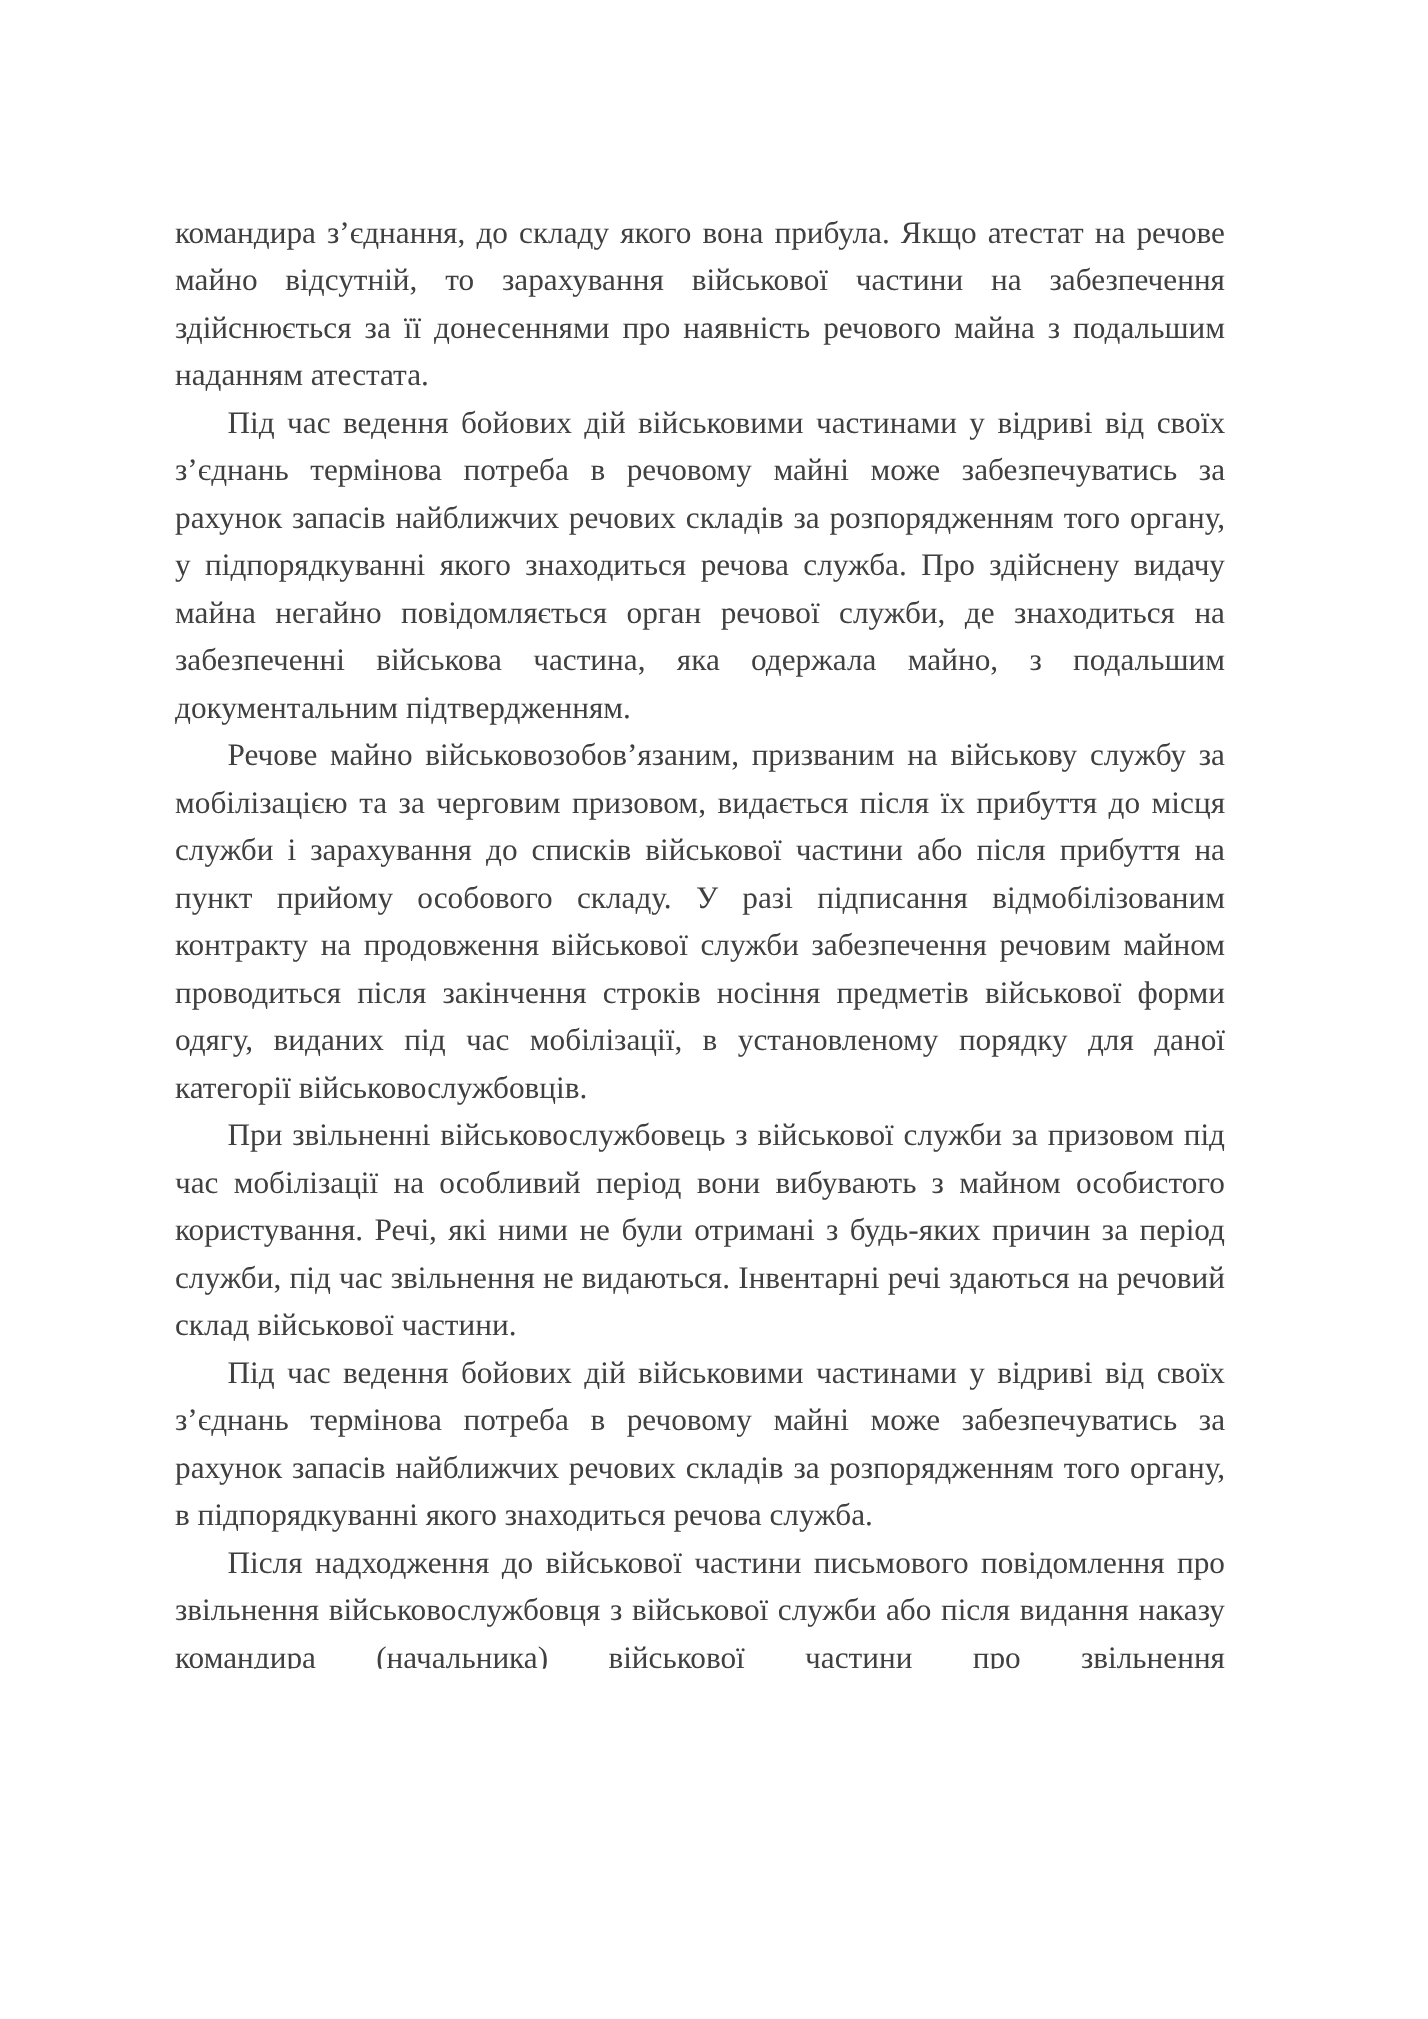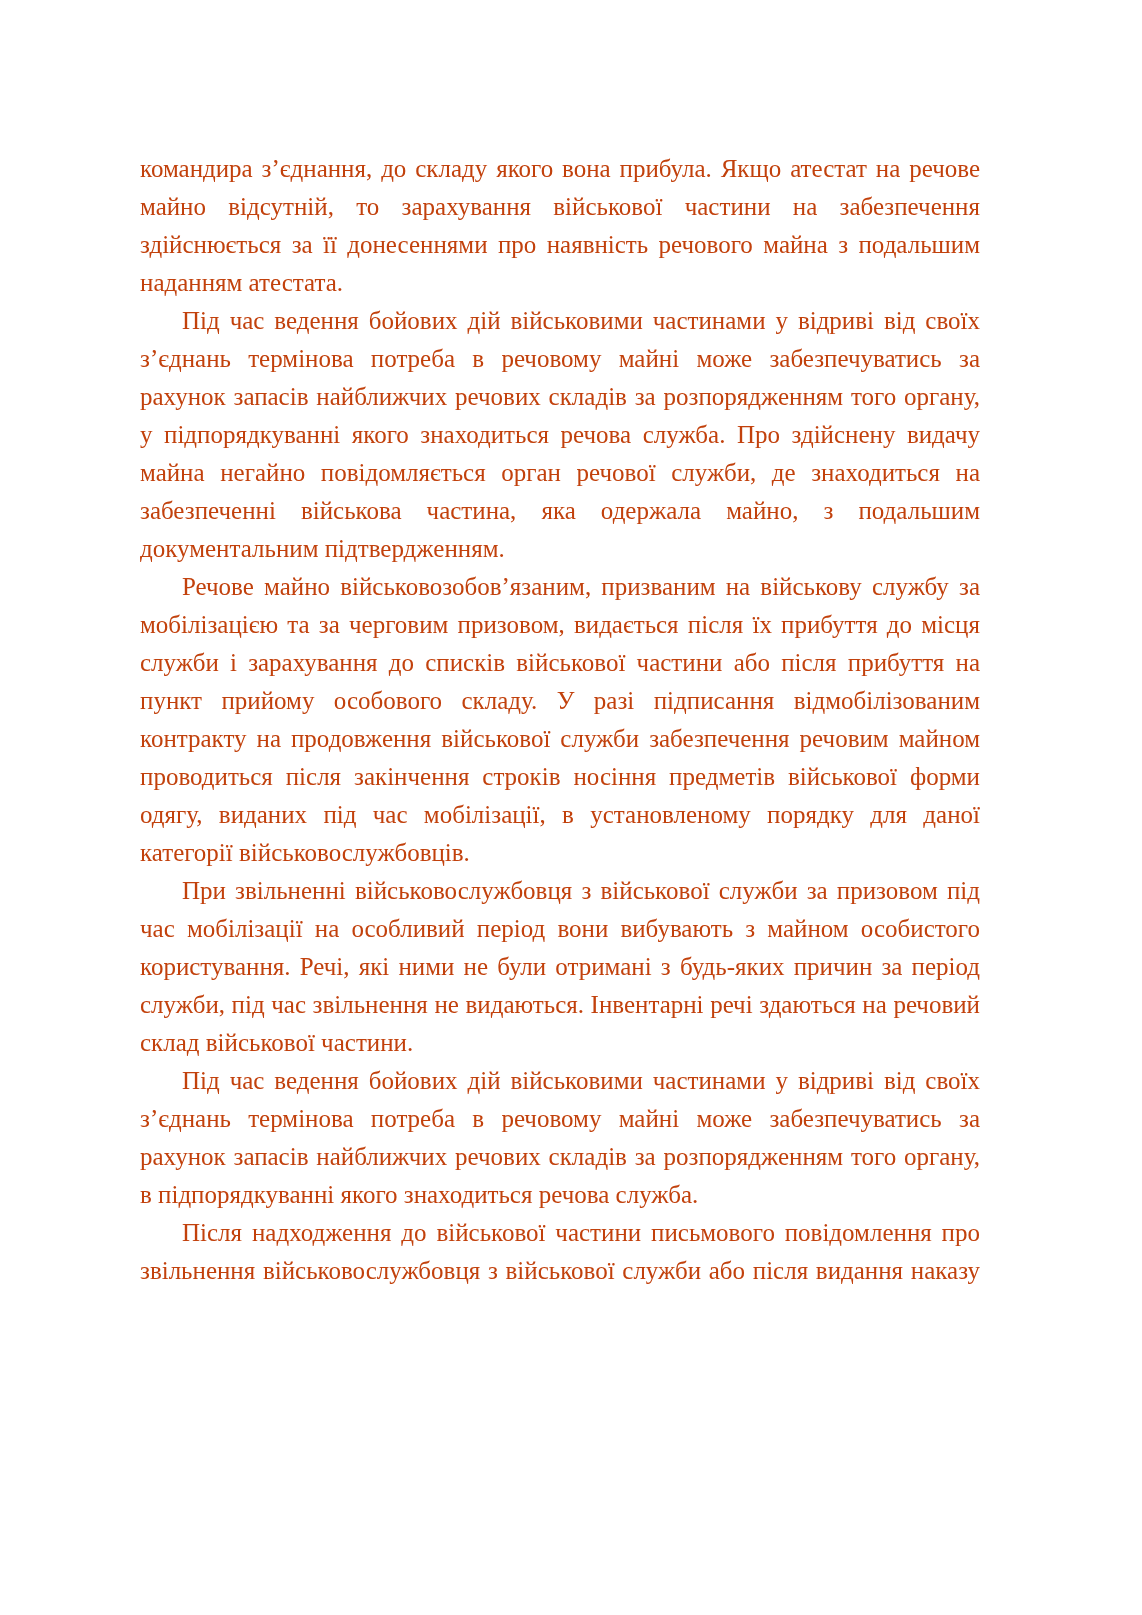--- a/index.html
+++ b/index.html
@@ -6,23 +6,23 @@
     margin: 0;
     padding: 0;
     background: #ffffff;
   }
   .page {
     width: 1142px;
     height: 1299px;
     background: #ffffff;
     position: relative;
     box-sizing: border-box;
-    margin: 0 auto;
+    margin: 18px auto;
     font-family: "Liberation Serif", "DejaVu Serif", serif;
-    color: #c2410c;
+    color: #404040;
   }
   .content {
     position: absolute;
     left: 140px;
     top: 150px;
     width: 840px;
   }
   .para {
     margin: 0;
     font-size: 25px;
@@ -48,18 +48,18 @@
   }
 </style>
 </head>
 <body>
 
 <div class="page">
   <div class="content">
     <p class="para">командира з’єднання, до складу якого вона прибула. Якщо атестат на речове майно відсутній, то зарахування військової частини на забезпечення здійснюється за її донесеннями про наявність речового майна з подальшим наданням атестата.</p>
     <p class="para indent"><b>Під час ведення бойових дій</b> військовими частинами у відриві від своїх з’єднань термінова потреба в речовому майні може забезпечуватись за рахунок запасів найближчих речових складів за розпорядженням того органу, у підпорядкуванні якого знаходиться речова служба. Про здійснену видачу майна негайно повідомляється орган речової служби, де знаходиться на забезпеченні військова частина, яка одержала майно, з подальшим документальним підтвердженням.</p>
     <p class="para indent">Речове майно військовозобов’язаним, призваним на військову службу <b>за мобілізацією та за черговим призовом</b>, видається після їх прибуття до місця служби і зарахування до списків військової частини або після прибуття на пункт прийому особового складу. У разі підписання відмобілізованим контракту на продовження військової служби забезпечення речовим майном проводиться після закінчення строків носіння предметів військової форми одягу, виданих під час мобілізації, в установленому порядку для даної категорії військовослужбовців.</p>
-    <p class="para indent"><b>При звільненні військовослужбовця</b> з військової служби за призовом під час мобілізації на особливий період вони вибувають з майном особистого користування. Речі, які ними не були отримані з будь-яких причин за період служби, під час звільнення не видаються. Інвентарні речі здаються на речовий склад військової частини.</p>
+    <p class="para indent"><b>При звільненні військовослужбовець</b> з військової служби за призовом під час мобілізації на особливий період вони вибувають з майном особистого користування. Речі, які ними не були отримані з будь-яких причин за період служби, під час звільнення не видаються. Інвентарні речі здаються на речовий склад військової частини.</p>
     <p class="para indent">Під час ведення бойових дій військовими частинами у відриві від своїх з’єднань термінова потреба в речовому майні може забезпечуватись за рахунок запасів найближчих речових складів за розпорядженням того органу, в підпорядкуванні якого знаходиться речова служба.</p>
     <p class="para indent">Після надходження до військової частини письмового повідомлення про звільнення військовослужбовця з військової служби або після видання наказу командира (начальника) військової частини про звільнення військовослужбовець повинен здати в установлені строки посаду та підлягає розрахунку, виключенню зі списків особового складу військової частини і направленню на</p>
   </div>
   <div class="footer">5</div>
 </div>
 
 </body></html>

